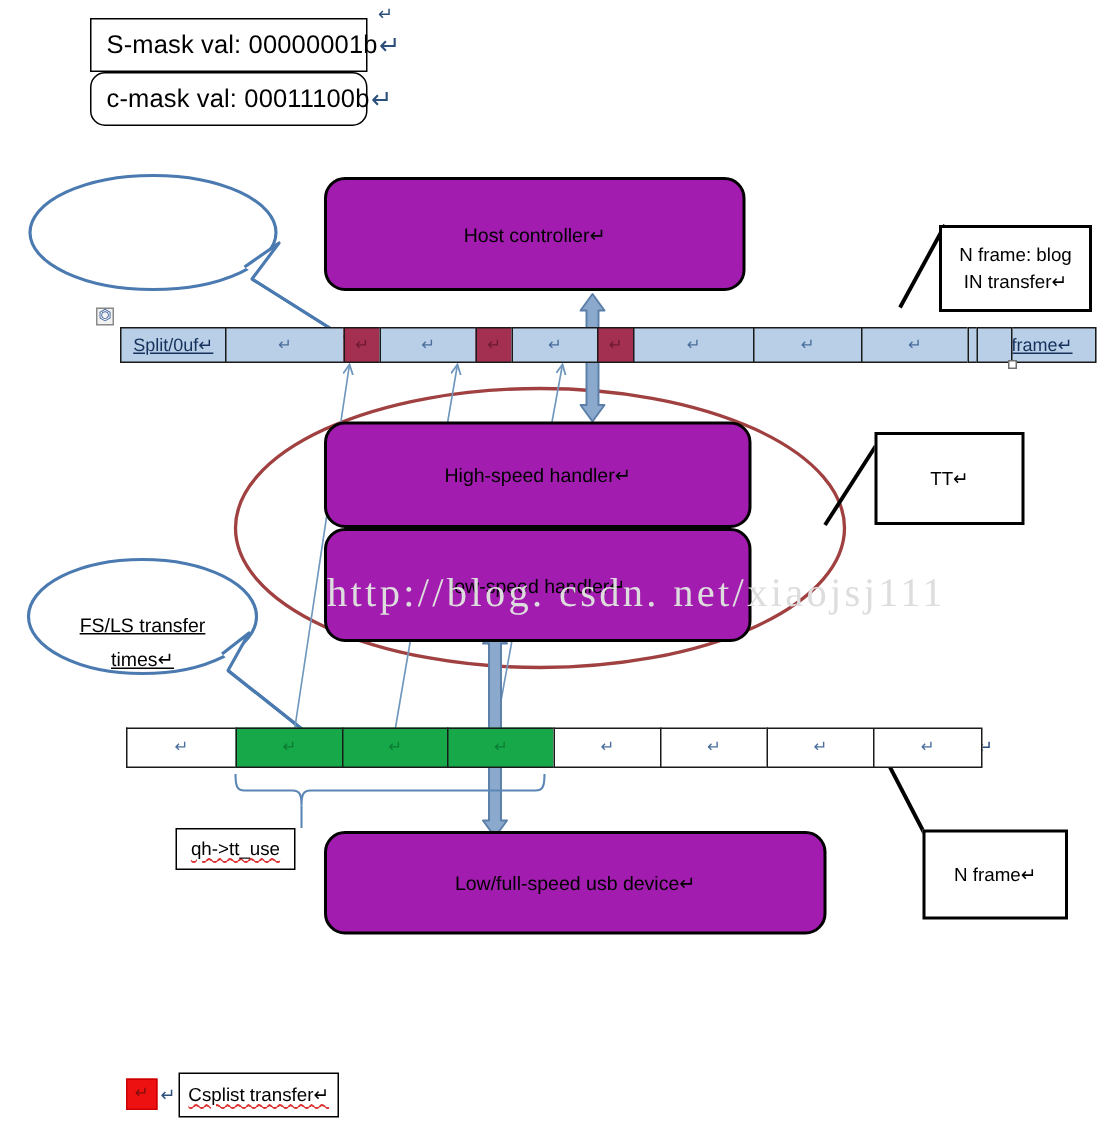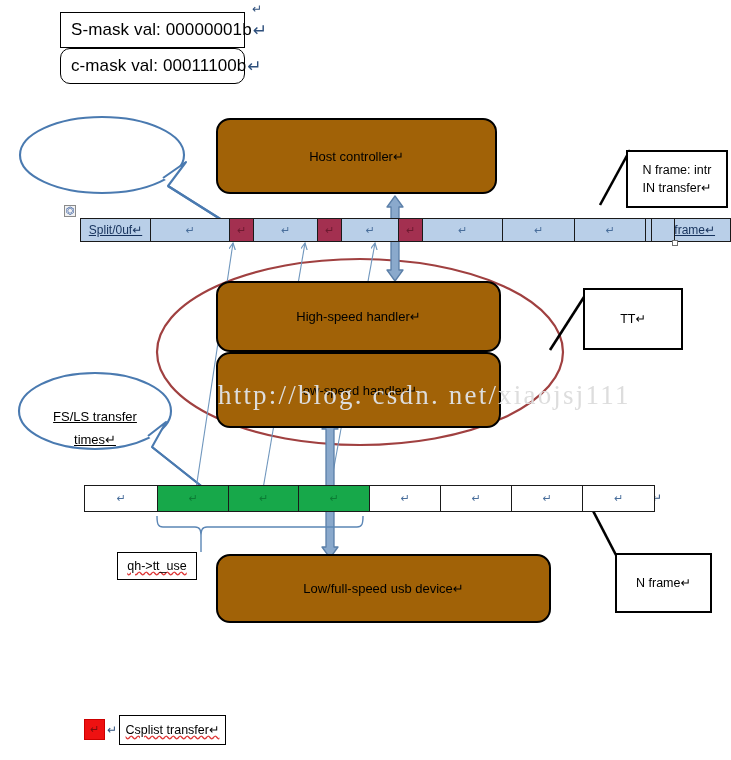--- a/index.html
+++ b/index.html
@@ -43,21 +43,21 @@
     letter-spacing: 0.1px;
   }
   .mask-box .pilcrow { color: #2d4f7c; margin-left: 1px; }
   .sq-red { text-decoration: underline; text-decoration-color: #d33; text-decoration-style: wavy; }
 
   
   .rbox {
     position: absolute;
     border: 2.6px solid #000000;
     border-radius: 14px;
-    background: #a16207;
+    background: #a21caf;
     box-sizing: border-box;
     display: flex;
     align-items: center;
     justify-content: center;
     font-size: 13px;
     z-index: 6;
   }
 
   
   .sbox {
@@ -262,21 +262,21 @@
 
   <div class="rbox" style="left:216px; top:281px; width:285px; height:71px;">
     <span>High-speed handler↵</span>
   </div>
 
   <div class="rbox" style="left:216px; top:554px; width:335px; height:69px;">
     <span>Low/full-speed usb device↵</span>
   </div>
 
   <div class="sbox" style="left:626px; top:150px; width:102px; height:58px;">
-    <span>N frame: intr</span>
+    <span>N frame: blog</span>
     <span>IN transfer↵</span>
   </div>
 
   <div class="sbox" style="left:583px; top:288px; width:100px; height:62px;">
     <span>TT↵</span>
   </div>
 
   <div class="sbox" style="left:615px; top:553px; width:97px; height:60px;">
     <span>N frame↵</span>
   </div>

